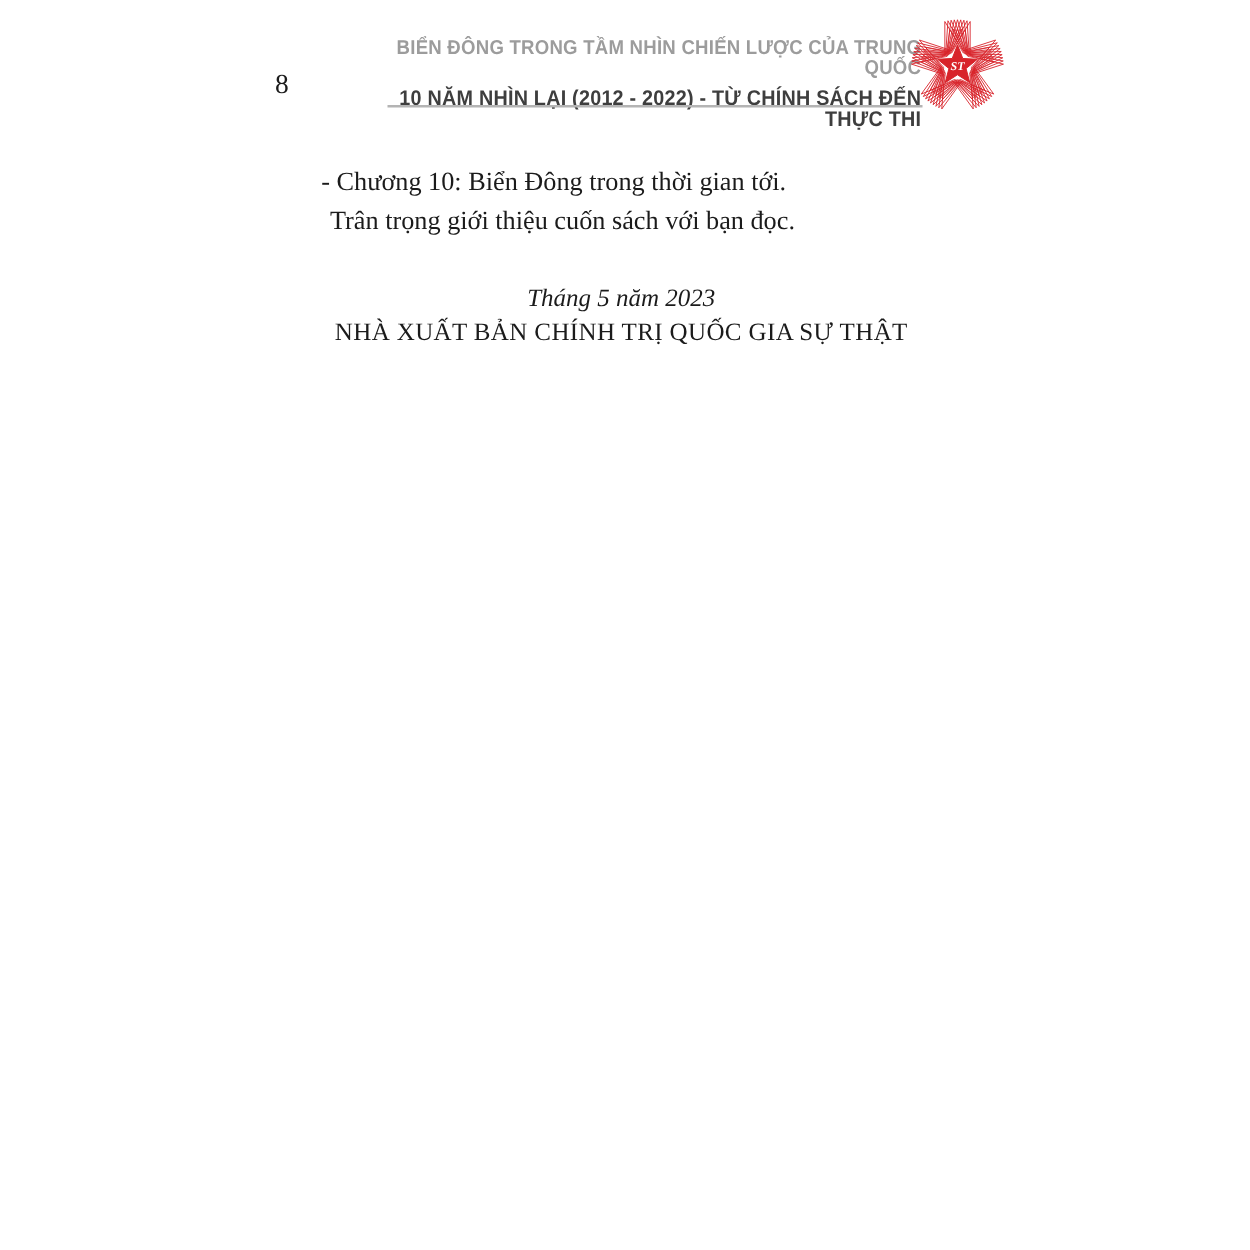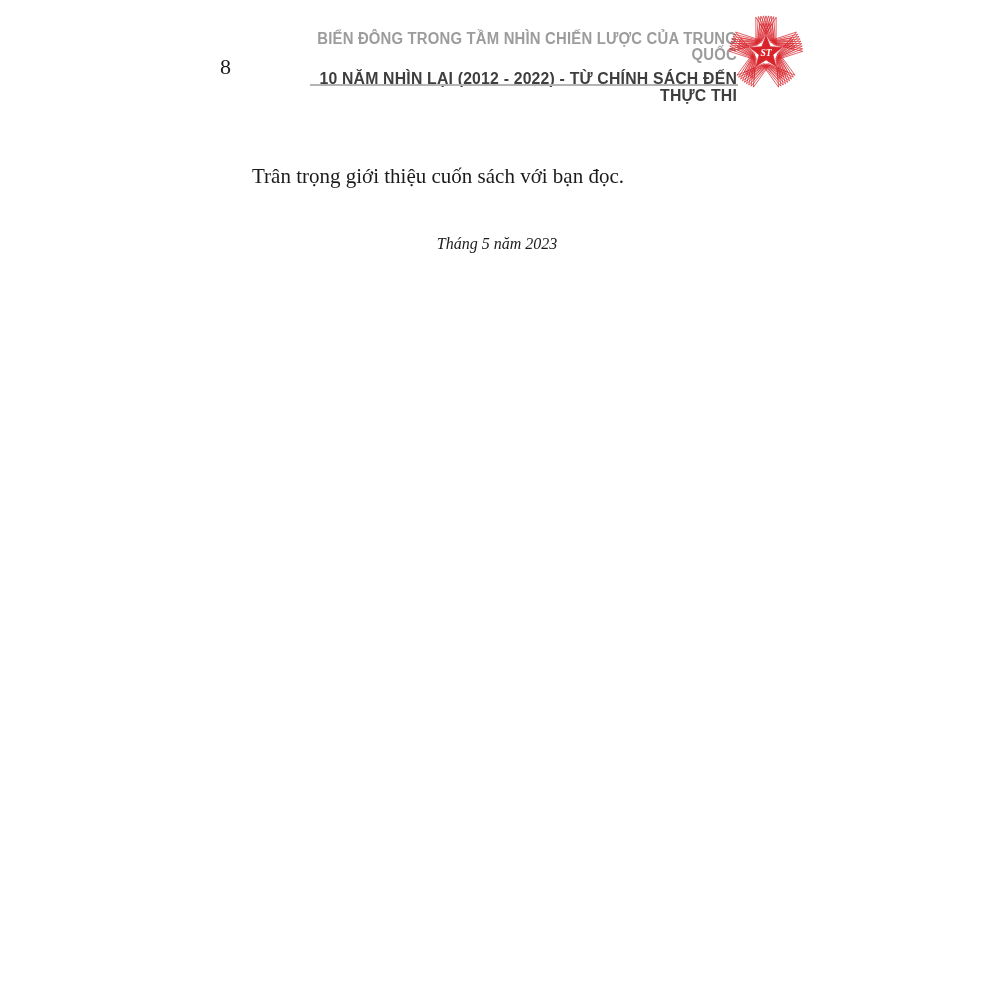--- a/index.html
+++ b/index.html
@@ -50,32 +50,32 @@
     width: 80px; height: 80px;
   }
   .logo svg { width: 100%; height: 100%; display: block; }
   .body-line {
     position: absolute;
     font-size: 21px;
     color: var(--body-text, #1b1b1b);
     white-space: nowrap;
   }
   .chapter-line { left: 257px; top: 112px; }
-  .closing-line { left: 252px; top: 143px; }
+  .closing-line { left: 264px; top: 143px; }
   .centered-col {
     position: absolute;
     left: 253px; width: 488px;
     text-align: center;
     color: var(--body-text, #1b1b1b);
     white-space: nowrap;
   }
   .date-line {
-    top: 219px;
+    top: 208px;
     font-style: italic;
-    font-size: 16px;
+    font-size: 20px;
   }
   .publisher-line {
     top: 235px;
     font-size: 20px;
     letter-spacing: 0.3px;
   }
 </style>
 </head>
 <body>
 
@@ -104,19 +104,21 @@
         <polygon points="42.31,15.81 55.69,39.21 82.04,33.50 63.92,53.46 77.50,76.76 52.91,65.69 34.95,85.80 37.88,59.00 13.20,48.13 39.60,42.63" fill="none" stroke="#d8232a" stroke-width="0.8"></polygon>
         <polygon points="46.13,15.20 57.00,39.88 83.80,36.95 63.69,54.91 74.76,79.50 51.46,65.92 31.50,84.04 37.21,57.69 13.81,44.31 40.63,41.60" fill="none" stroke="#d8232a" stroke-width="0.8"></polygon>
         <polygon points="50.00,15.00 58.23,40.67 85.19,40.57 63.31,56.33 71.75,81.93 50.00,66.00 28.25,81.93 36.69,56.33 14.81,40.57 41.77,40.67" fill="none" stroke="#d8232a" stroke-width="0.8"></polygon>
         <polygon points="53.87,15.20 59.37,41.60 86.19,44.31 62.79,57.69 68.50,84.04 48.54,65.92 25.24,79.50 36.31,54.91 16.20,36.95 43.00,39.88" fill="none" stroke="#d8232a" stroke-width="0.8"></polygon>
         <polygon points="57.69,15.81 60.40,42.63 86.80,48.13 62.12,59.00 65.05,85.80 47.09,65.69 22.50,76.76 36.08,53.46 17.96,33.50 44.31,39.21" fill="none" stroke="#d8232a" stroke-width="0.8"></polygon>
         <polygon points="50.00,31.00 55.29,44.72 69.97,45.51 58.56,54.78 62.34,68.99 50.00,61.00 37.66,68.99 41.44,54.78 30.03,45.51 44.71,44.72" fill="#d8232a" stroke="#d8232a" stroke-width="1"></polygon>
         <text x="50" y="56.5" text-anchor="middle" fill="#ffffff" font-family="&quot;Liberation Serif&quot;, serif" font-style="italic" font-weight="bold" font-size="12">ST</text>
       </svg>
   </div>
 
+  <p class="body-line chapter-line">- Chương 10: Biển Đông trong thời gian tới.</p>
 
   <p class="body-line closing-line">Trân trọng giới thiệu cuốn sách với bạn đọc.</p>
 
   <p class="centered-col date-line">Tháng 5 năm 2023</p>
 
+  <p class="centered-col publisher-line">NHÀ XUẤT BẢN CHÍNH TRỊ QUỐC GIA SỰ THẬT</p>
 
 </div>
 
 </body></html>

